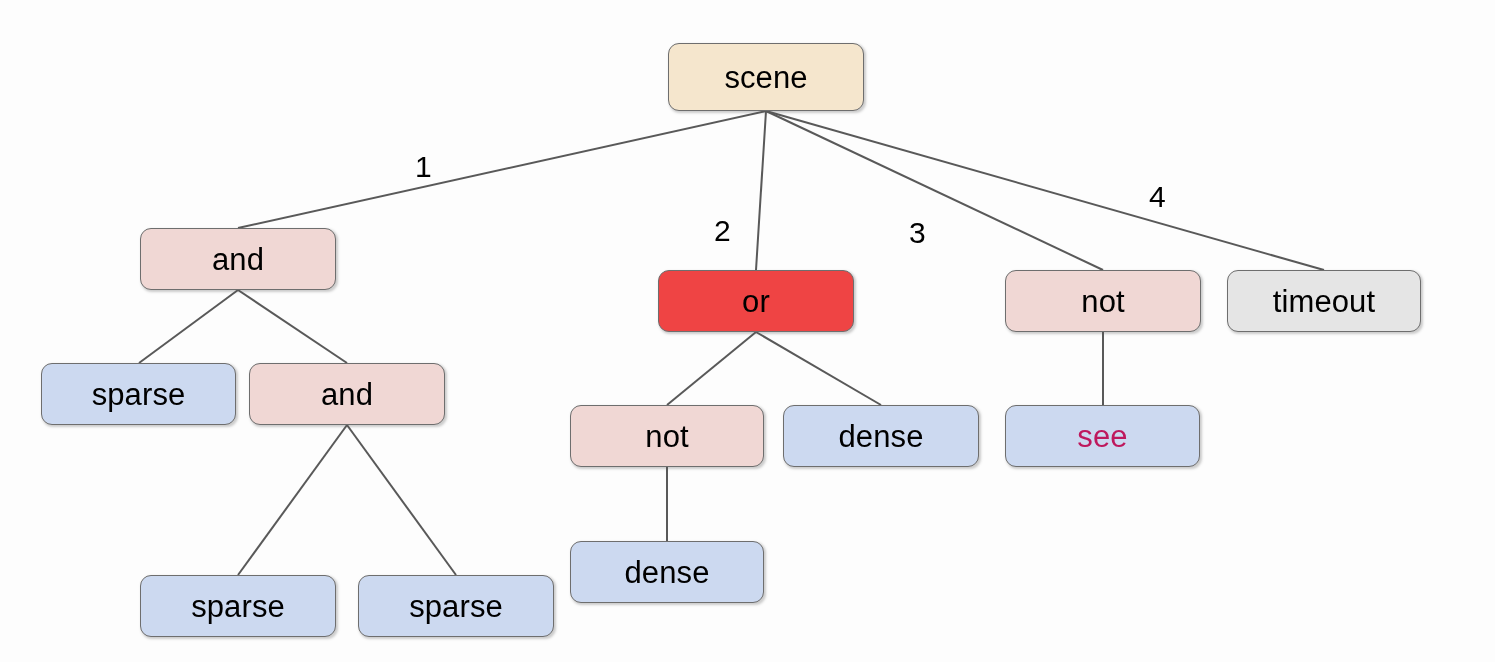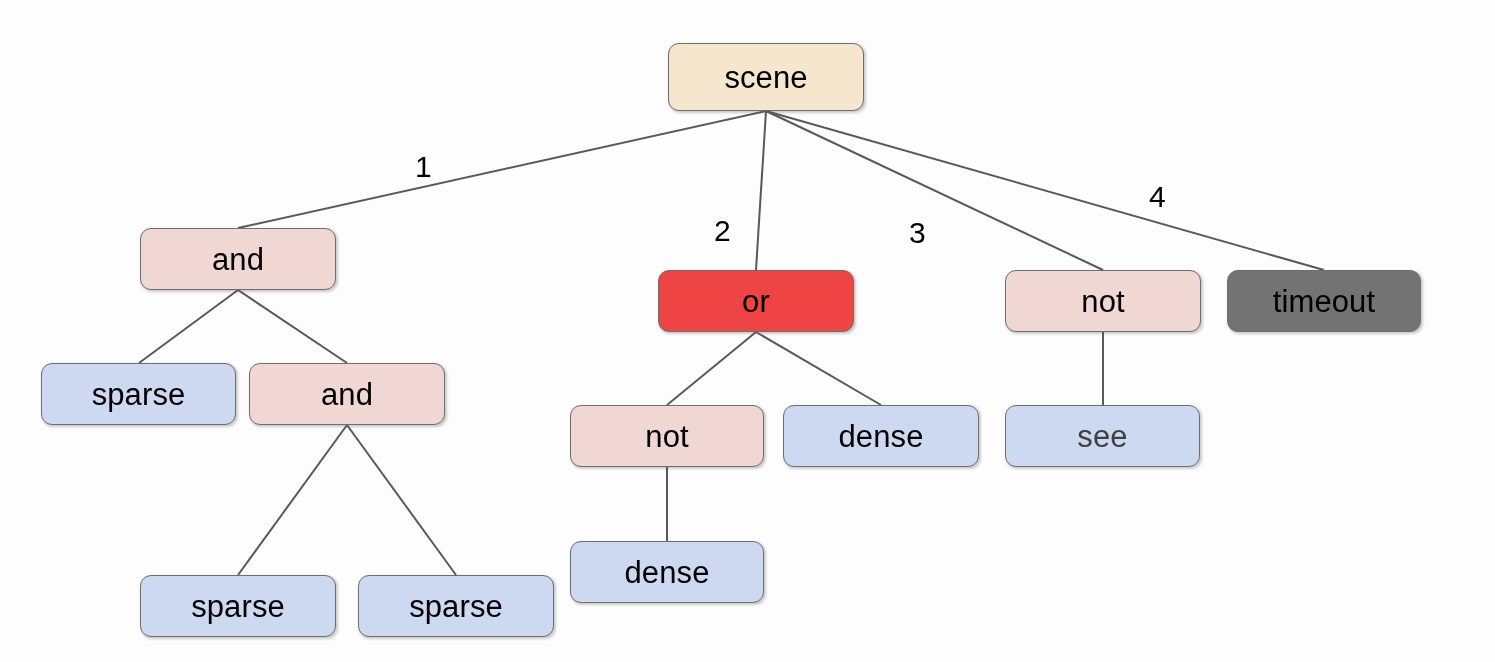--- a/index.html
+++ b/index.html
@@ -74,36 +74,36 @@
       </div>
       <div class="node op" style="left: 140px; top: 228px; width: 196px; height: 62px; border-color: rgb(110, 110, 110); color: rgb(0, 0, 0); background: rgb(240, 215, 212);">
         <span>and</span>
       </div>
       <div class="node op" style="left: 658px; top: 270px; width: 196px; height: 62px; border-color: rgb(110, 110, 110); color: rgb(0, 0, 0); background: #ef4444;">
         <span>or</span>
       </div>
       <div class="node op" style="left: 1005px; top: 270px; width: 196px; height: 62px; border-color: rgb(110, 110, 110); color: rgb(0, 0, 0); background: rgb(240, 215, 212);">
         <span>not</span>
       </div>
-      <div class="node leaf" style="left: 1227px; top: 270px; width: 194px; height: 62px; border-color: rgb(110, 110, 110); color: rgb(0, 0, 0); background: #737373;">
+      <div class="node leaf" style="left: 1227px; top: 270px; width: 194px; height: 62px; border-color: rgb(110, 110, 110); color: rgb(0, 0, 0); background: #e5e5e5;">
         <span>timeout</span>
       </div>
       <div class="node leaf" style="left: 41px; top: 363px; width: 195px; height: 62px; border-color: rgb(110, 110, 110); color: rgb(0, 0, 0); background: rgb(204, 217, 240);">
         <span>sparse</span>
       </div>
       <div class="node op" style="left: 249px; top: 363px; width: 196px; height: 62px; border-color: rgb(110, 110, 110); color: rgb(0, 0, 0); background: rgb(240, 215, 212);">
         <span>and</span>
       </div>
       <div class="node op" style="left: 570px; top: 405px; width: 194px; height: 62px; border-color: rgb(110, 110, 110); color: rgb(0, 0, 0); background: rgb(240, 215, 212);">
         <span>not</span>
       </div>
       <div class="node leaf" style="left: 783px; top: 405px; width: 196px; height: 62px; border-color: rgb(110, 110, 110); color: rgb(0, 0, 0); background: rgb(204, 217, 240);">
         <span>dense</span>
       </div>
-      <div class="node leaf" style="left: 1005px; top: 405px; width: 195px; height: 62px; border-color: rgb(110, 110, 110); color: #404040; background: rgb(204, 217, 240);">
+      <div class="node leaf" style="left: 1005px; top: 405px; width: 195px; height: 62px; border-color: rgb(110, 110, 110); color: #be185d; background: rgb(204, 217, 240);">
         <span>see</span>
       </div>
       <div class="node leaf" style="left: 570px; top: 541px; width: 194px; height: 62px; border-color: rgb(110, 110, 110); color: rgb(0, 0, 0); background: rgb(204, 217, 240);">
         <span>dense</span>
       </div>
       <div class="node leaf" style="left: 140px; top: 575px; width: 196px; height: 62px; border-color: rgb(110, 110, 110); color: rgb(0, 0, 0); background: rgb(204, 217, 240);">
         <span>sparse</span>
       </div>
       <div class="node leaf" style="left: 358px; top: 575px; width: 196px; height: 62px; border-color: rgb(110, 110, 110); color: rgb(0, 0, 0); background: rgb(204, 217, 240);">
         <span>sparse</span>

